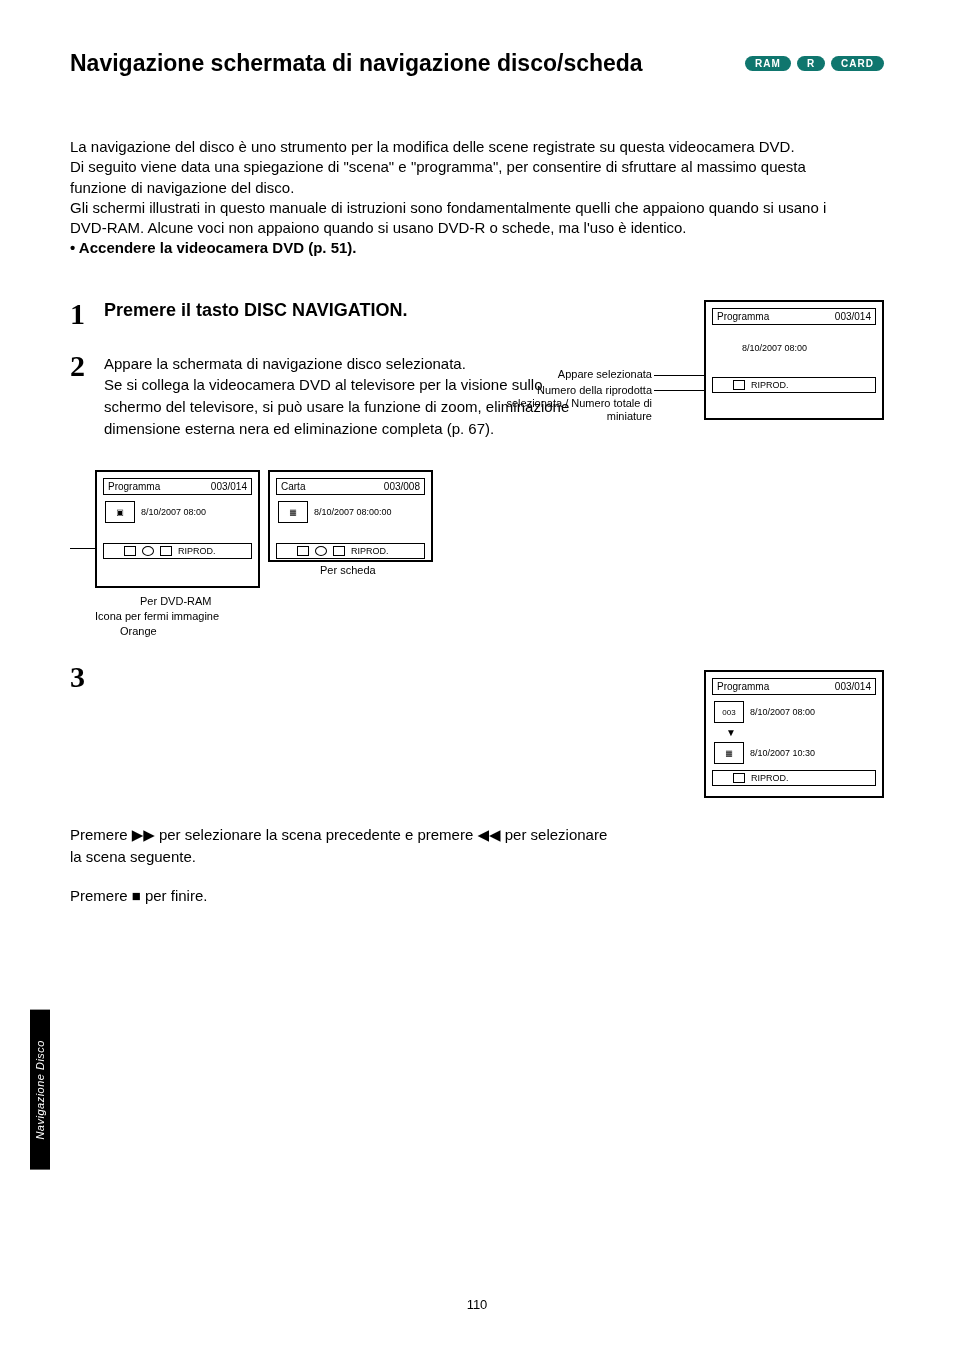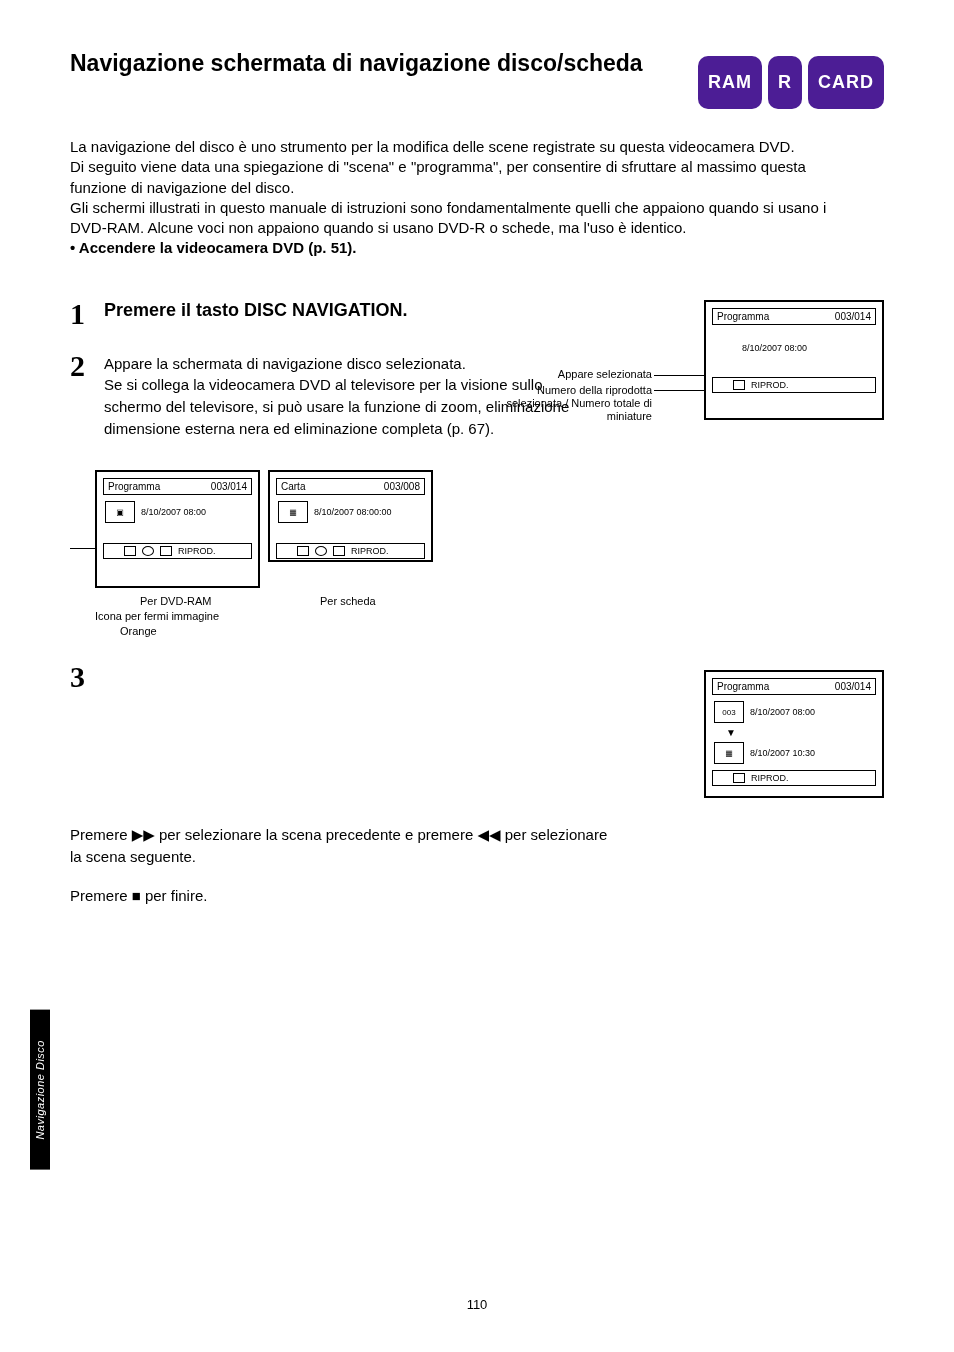--- a/index.html
+++ b/index.html
@@ -1,20 +1,20 @@
 <!DOCTYPE html>
 <html><head>
 <meta charset="utf-8">
 <style>
   * { box-sizing: border-box; margin: 0; padding: 0; }
   html, body { width: 954px; height: 1352px; background: #fff; font-family: Arial, Helvetica, sans-serif; color: #000; }
   .page { position: relative; width: 954px; height: 1352px; padding: 50px 60px 40px 70px; }
   .header { font-size: 23px; font-weight: bold; margin-bottom: 6px; }
   .badges { position: absolute; top: 56px; right: 70px; display: flex; gap: 6px; }
-  .badge { background: #4c1d95; color: #fff; font-size: 18px; font-weight: 600; padding: 16px 10px; border-radius: 10px; letter-spacing: 1px; }
+  .badge { background: #0f766e; color: #fff; font-size: 10px; font-weight: 600; padding: 2px 10px; border-radius: 10px; letter-spacing: 1px; }
   .intro { font-size: 15px; line-height: 1.35; margin-top: 60px; width: 760px; }
   .intro b { font-weight: bold; }
   .ol { list-style: none; margin-top: 38px; }
   .step { display: flex; align-items: flex-start; margin-bottom: 18px; }
   .step .num { font-family: "Times New Roman", serif; font-size: 30px; font-weight: bold; width: 34px; flex-shrink:0; }
   .step .body { font-size: 17px; line-height: 1.45; flex: 1; }
   .step .body .main { font-weight: bold; font-size: 18px; }
   .step .body .sub { font-size: 15px; margin-top: 4px; font-weight: normal; }
   .nav-screen { position: absolute; border: 2px solid #000; background: #fff; font-size: 10px; font-family: Arial, sans-serif; }
   .nav-screen .title-bar { border: 1px solid #000; margin: 6px; padding: 2px 4px; font-size: 10px; display:flex; justify-content:space-between; }
@@ -118,21 +118,21 @@
       <div class="label">8/10/2007 08:00:00</div>
     </div>
     <div class="row" style="margin-top:14px;"></div>
     <div class="footer">
       <span class="ic"></span>
       <span class="ic" style="border-radius:50%;"></span>
       <span class="ic"></span>
       <span>RIPROD.</span>
     </div>
   </div>
-  <div class="callout-text" style="top:595px; left:320px;">Per scheda</div>
+  <div class="callout-text" style="top:564px; left:320px;">Per scheda</div>
 
   <div class="step" style="margin-top:220px;">
     <div class="num">3</div>
   </div>
 
   <div class="nav-screen" style="top:670px; right:70px; width:180px; height:128px;">
     <div class="title-bar">
       <span>Programma</span>
       <span>003/014</span>
     </div>

